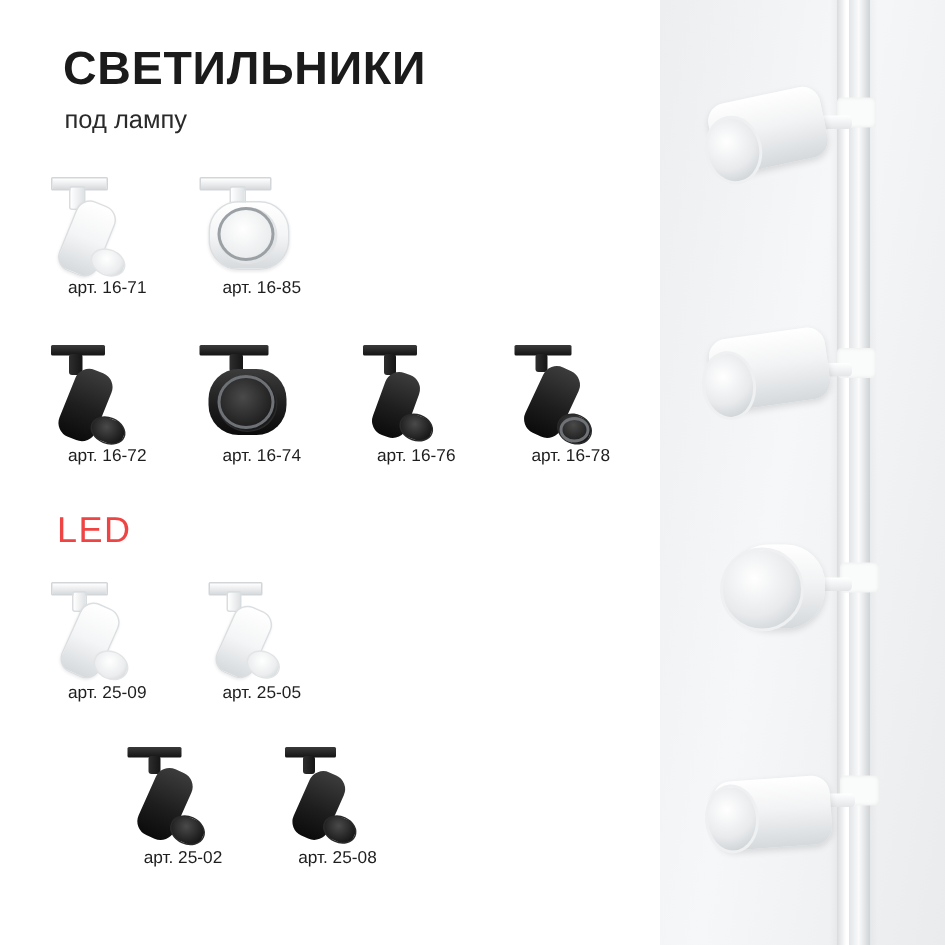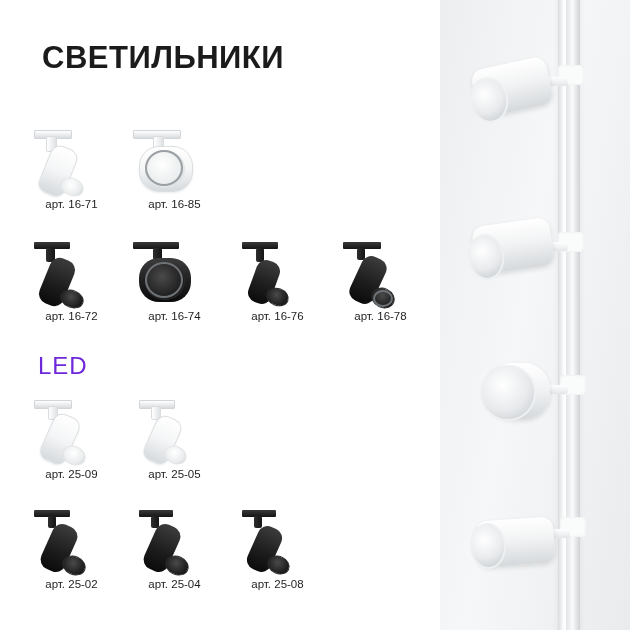--- a/index.html
+++ b/index.html
@@ -80,21 +80,20 @@
     background: radial-gradient(circle at 40% 35%, #ffffff 0%, #e8eaec 55%, #c3c8cc 100%);
     border: 2px solid #eef0f1;
   }
 
   
   .content {
     position: absolute;
     left: 0; top: 0;
     width: 440px;
     height: 524px;
-    margin-top: 12px;
   }
   .title {
     position: absolute;
     left: 42px;
     top: 28px;
     font-size: 31px;
     font-weight: bold;
     letter-spacing: 0.5px;
     color: #1b1b1b;
   }
@@ -103,21 +102,21 @@
     left: 43px;
     top: 70px;
     font-size: 17px;
     color: #2a2a2a;
   }
   .led-heading {
     position: absolute;
     left: 38px;
     top: 340px;
     font-size: 24px;
-    color: #6d28d9;
+    color: #ef4444;
     letter-spacing: 1px;
   }
 
   .grid-row {
     position: absolute;
     display: flex;
     left: 20px;
     width: 410px;
   }
   .cell {
@@ -219,20 +218,21 @@
       <div class="mount" style="left:98px; top:12px; width:26px; height:20px;"></div>
       <div class="arm" style="left:80px; top:24px; width:28px; height:9px;"></div>
       <div class="body" style="left:14px; top:14px; width:78px; height:46px; transform:rotate(-4deg);"></div>
       <div class="lens" style="left:8px; top:18px; width:32px; height:42px; transform:rotate(-4deg);"></div>
     </div>
   </div>
 
   <div class="content">
 
     <div class="title">СВЕТИЛЬНИКИ</div>
+    <div class="subtitle">под лампу</div>
 
     <div class="grid-row" style="top:110px;">
       <div class="cell">
         <div class="fig">
           <div class="track w" style="left:14px; top:8px; width:36px;"></div>
           <div class="neck w" style="left:26px; top:14px; width:9px; height:14px;"></div>
           <div class="can w" style="left:24px; top:24px; width:26px; height:48px; transform:rotate(22deg);"></div>
           <div class="face w" style="left:40px; top:56px; width:22px; height:16px; transform:rotate(22deg);"></div>
         </div>
         <div class="art">арт. 16-71</div>
@@ -321,29 +321,20 @@
           <div class="neck b" style="left:28px; top:14px; width:8px; height:12px;"></div>
           <div class="can b" style="left:26px; top:22px; width:26px; height:48px; transform:rotate(24deg);"></div>
           <div class="face b" style="left:42px; top:54px; width:22px; height:17px; transform:rotate(24deg);"></div>
         </div>
         <div class="art">арт. 25-02</div>
       </div>
       <div class="cell">
         <div class="fig">
           <div class="track b" style="left:16px; top:8px; width:34px;"></div>
           <div class="neck b" style="left:28px; top:14px; width:8px; height:12px;"></div>
-          <div class="can b" style="left:26px; top:22px; width:26px; height:48px; transform:rotate(24deg);"></div>
-          <div class="face b" style="left:42px; top:54px; width:22px; height:17px; transform:rotate(24deg);"></div>
-        </div>
-        <div class="art">арт. 25-04</div>
-      </div>
-      <div class="cell">
-        <div class="fig">
-          <div class="track b" style="left:16px; top:8px; width:34px;"></div>
-          <div class="neck b" style="left:28px; top:14px; width:8px; height:12px;"></div>
           <div class="can b" style="left:26px; top:24px; width:25px; height:46px; transform:rotate(24deg);"></div>
           <div class="face b" style="left:41px; top:54px; width:21px; height:16px; transform:rotate(24deg);"></div>
         </div>
         <div class="art">арт. 25-08</div>
       </div>
       <div class="cell"></div>
     </div>
 
   </div>
 </div>

